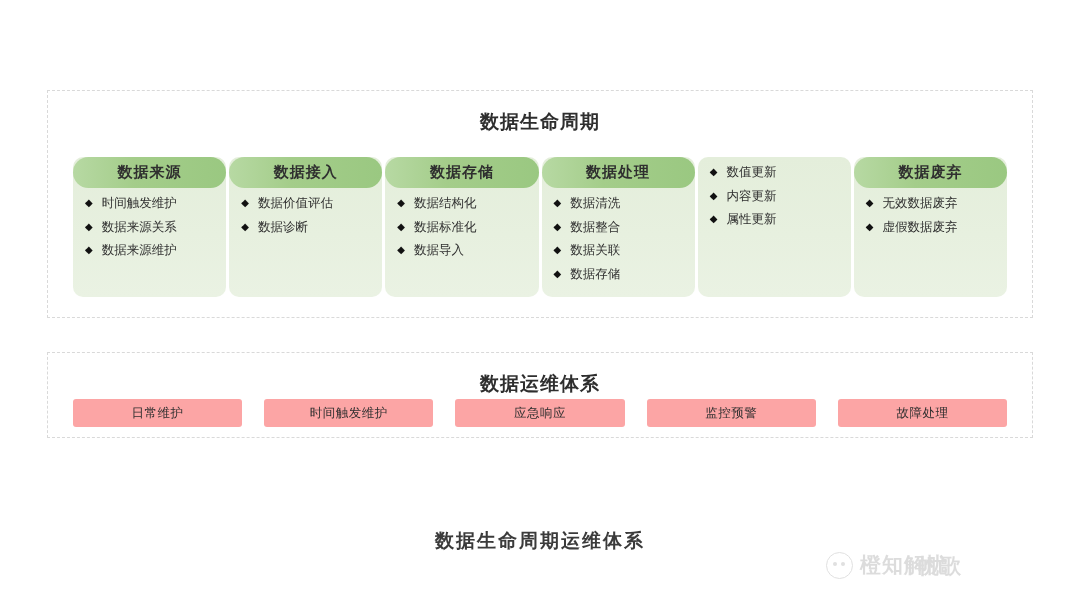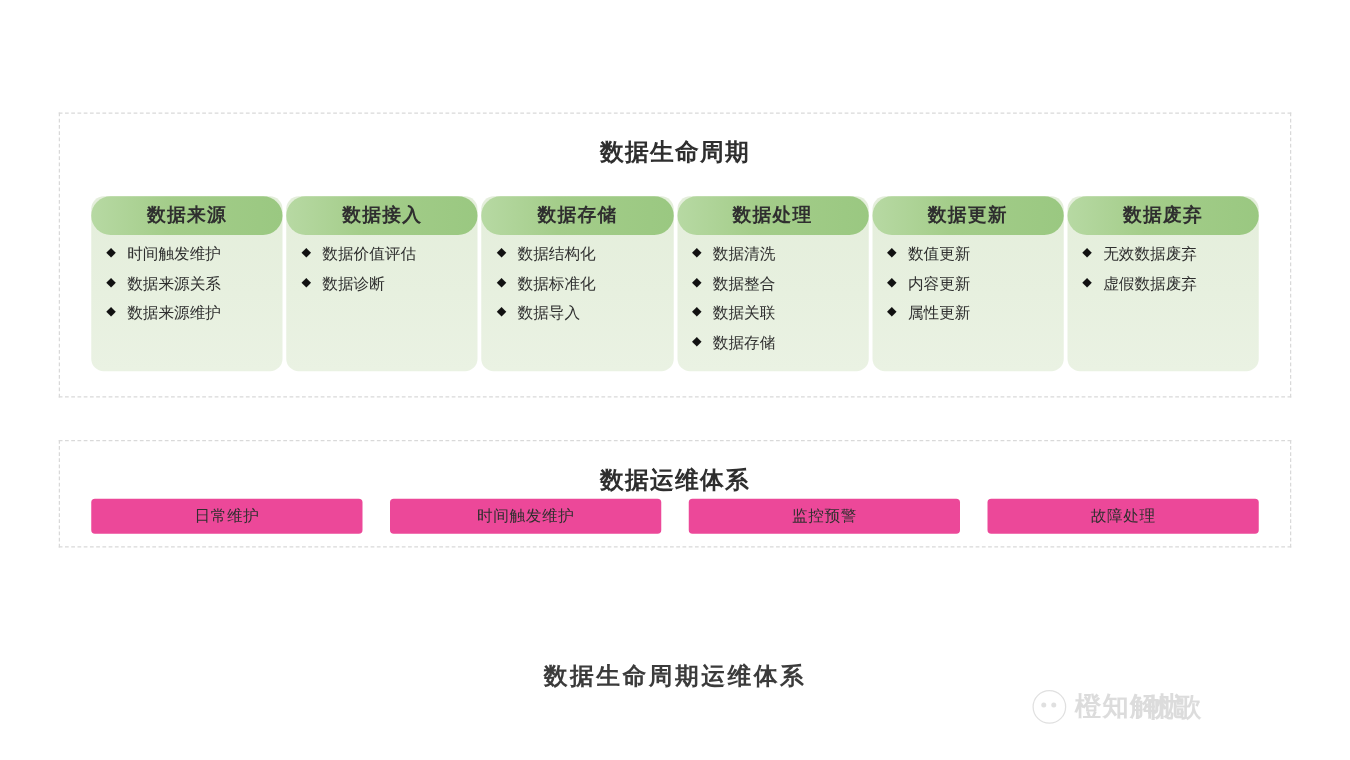--- a/index.html
+++ b/index.html
@@ -122,21 +122,21 @@
     top: 46px;
     display: flex;
     gap: 22px;
   }
 
   .pill {
     flex: 1 1 0;
     min-width: 0;
     height: 28px;
     border-radius: 3px;
-    background: #ec4899;
+    background: #fca5a5;
     display: flex;
     align-items: center;
     justify-content: center;
     font-size: 12.5px;
     color: #2f2f2f;
     letter-spacing: 0.5px;
     white-space: nowrap;
   }
 
   
@@ -274,21 +274,20 @@
             <span>数据关联</span>
           </li>
           <li>
             <span class="bullet">◆</span>
             <span>数据存储</span>
           </li>
         </ul>
       </div>
 
       <div class="card">
-        <div class="card-header">数据更新</div>
         <ul class="card-list">
           <li>
             <span class="bullet">◆</span>
             <span>数值更新</span>
           </li>
           <li>
             <span class="bullet">◆</span>
             <span>内容更新</span>
           </li>
           <li>
@@ -315,20 +314,21 @@
     </div>
   </section>
 
   <section class="ops-panel">
 
     <div class="panel-title">数据运维体系</div>
 
     <div class="pill-row">
       <div class="pill">日常维护</div>
       <div class="pill">时间触发维护</div>
+      <div class="pill">应急响应</div>
       <div class="pill">监控预警</div>
       <div class="pill">故障处理</div>
     </div>
   </section>
 
   <div class="caption">数据生命周期运维体系</div>
 
   <div class="watermark">
     <span class="wechat-badge"></span>
     <span class="wm-text">橙知解忧</span>

